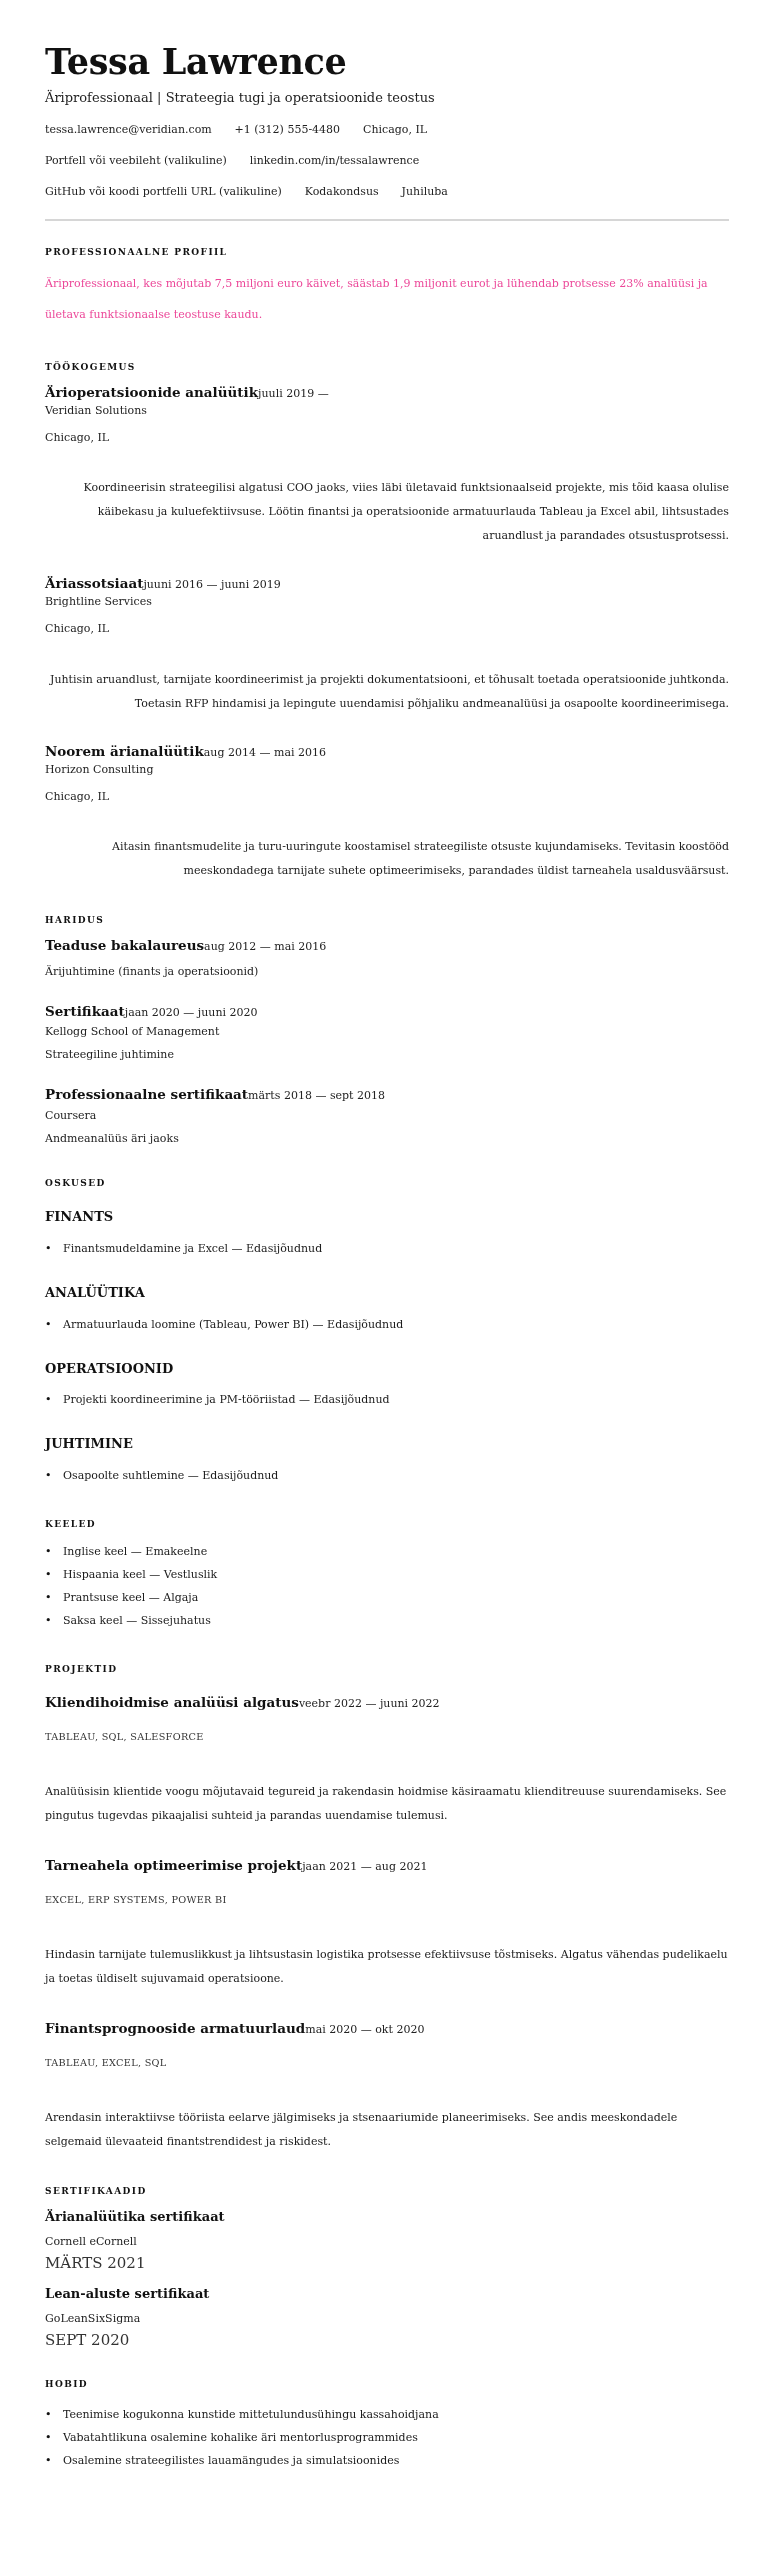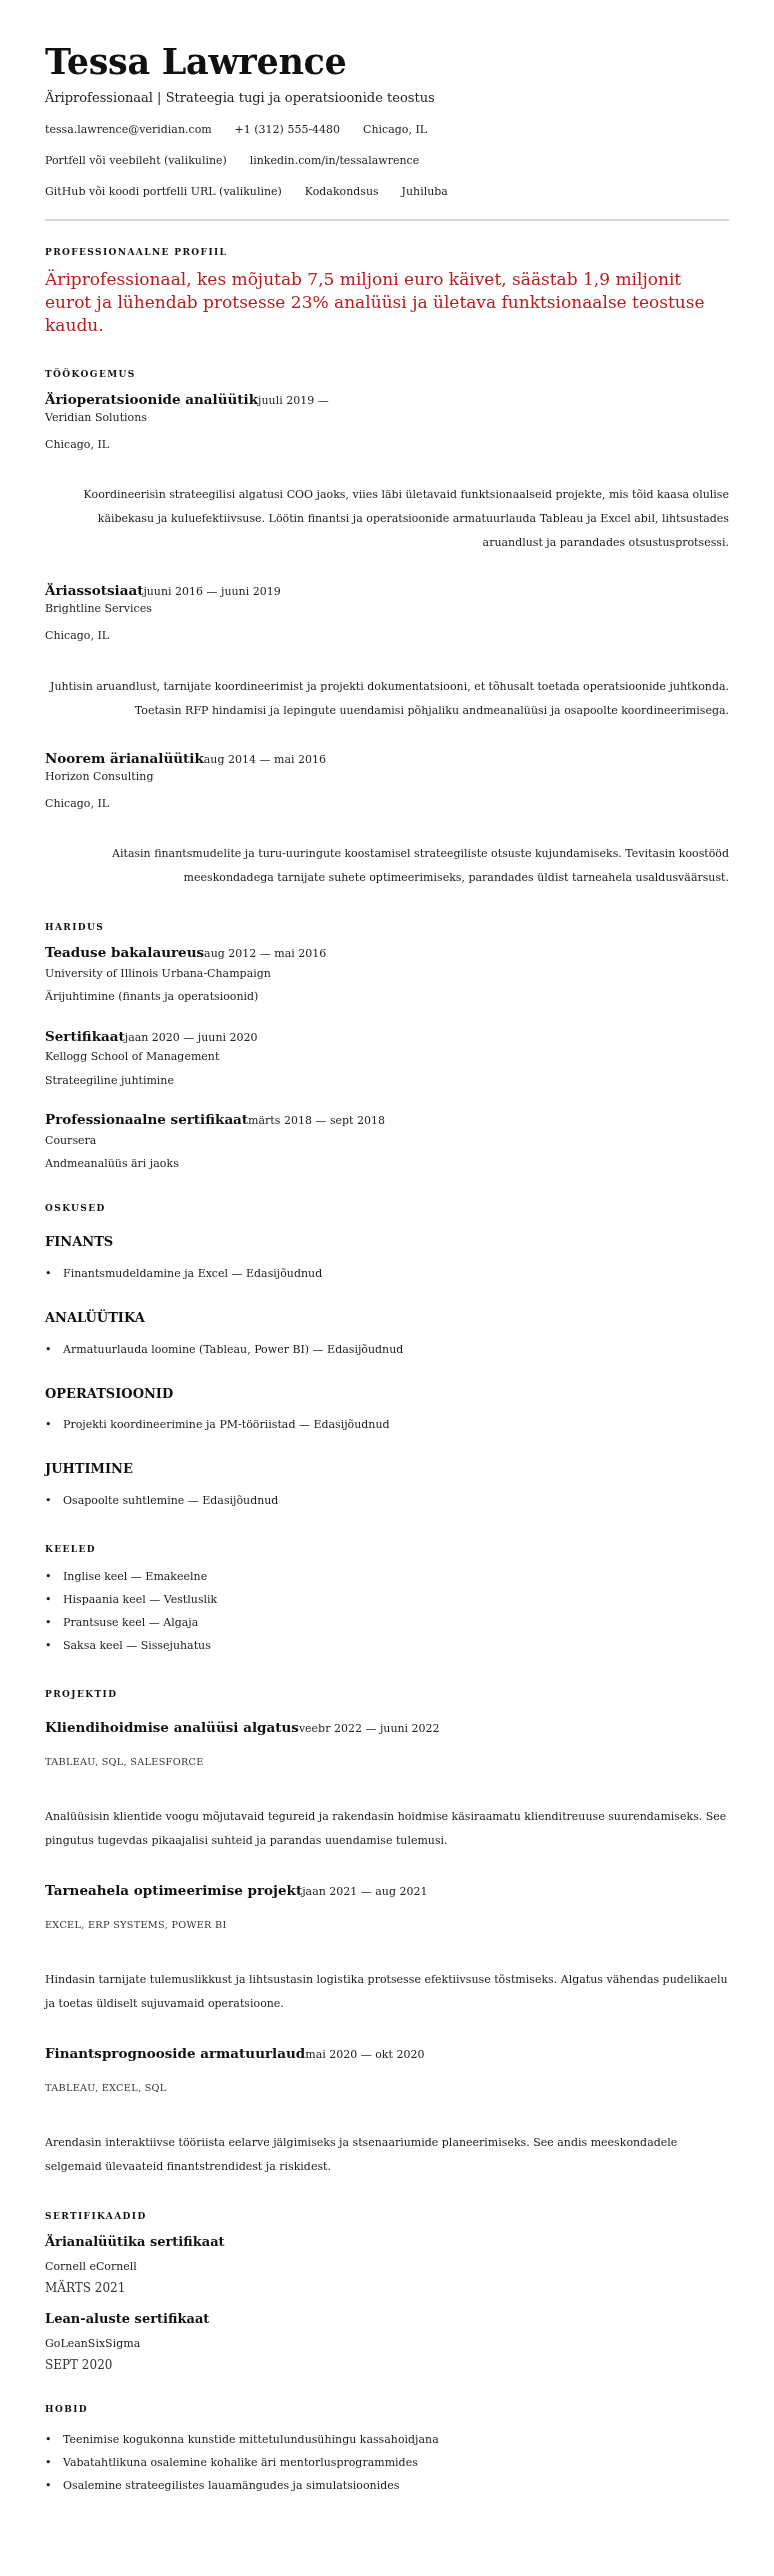--- a/index.html
+++ b/index.html
@@ -15,21 +15,21 @@
   .contact-row { font-size: 11px; color: #222; line-height: 15.5px; margin-bottom: 15.5px; }
   .contact-row span { margin-right: 19.4px; }
   .divider { border: 0; height: 1.9px; background: #d6d6d6; margin: 19.4px 0 24.5px 0; }
 
   .section-title {
     font-size: 9px; font-weight: bold; letter-spacing: 1.4px; text-transform: uppercase;
     color: #111; margin: 0 0 9px 0; line-height: 13px;
   }
   .section { margin-bottom: 31px; }
 
-  .summary { font-size: 17px; line-height: 23px; color: #b91c1c; margin: 0; }
+  .summary { font-size: 11px; line-height: 31px; color: #ec4899; margin: 0; }
 
   .entry { margin-bottom: 26px; }
   .entry-head { display: flex; align-items: baseline; }
   .entry-title { font-size: 13.5px; font-weight: bold; color: #111; line-height: 19.4px; }
   .entry-date { font-size: 11px; color: #222; line-height: 18px; white-space: nowrap; }
   .entry-sub { font-size: 11px; color: #222; line-height: 15.5px; }
   .entry-loc { font-size: 11px; color: #222; line-height: 15.5px; margin-top: 11.6px; }
   .entry-desc { font-size: 11px; color: #1a1a1a; line-height: 24px; margin: 31px 0 0 0; text-align: right; }
 
   .edu-entry { margin-bottom: 22px; }
@@ -42,21 +42,21 @@
   ul.bullets li { font-size: 11px; color: #1a1a1a; line-height: 23px; position: relative; padding-left: 18px; }
   ul.bullets li::before { content: "•"; position: absolute; left: 0; top: 0; color: #111; }
 
   .proj-tech { font-size: 9.7px; color: #333; letter-spacing: 0.3px; margin-top: 17px; line-height: 14px; }
   .proj-desc { font-size: 11px; color: #1a1a1a; line-height: 24px; margin: 36px 0 0 0; }
   .proj-entry { margin-bottom: 28px; }
 
   .cert-entry { margin-bottom: 14px; }
   .cert-title { font-size: 13px; font-weight: bold; color: #111; line-height: 19.4px; }
   .cert-org { font-size: 11px; color: #222; line-height: 15.5px; margin-top: 7.7px; }
-  .cert-date { font-size: 12px; color: #333; line-height: 14px; margin-top: 6.5px; }
+  .cert-date { font-size: 15px; color: #333; line-height: 14px; margin-top: 6.5px; }
 </style>
 </head>
 <body>
 
 <div class="page">
 
   <header>
     <h1 class="name">Tessa Lawrence</h1>
     <div class="headline">Äriprofessionaal | Strateegia tugi ja operatsioonide teostus</div>
 
@@ -118,21 +118,20 @@
   </section>
 
   <section class="section">
     <h2 class="section-title">Haridus</h2>
 
     <div class="edu-entry">
       <div class="entry-head">
         <span class="entry-title">Teaduse bakalaureus</span>
         <span class="entry-date">aug 2012 — mai 2016</span>
       </div>
-      <div class="edu-line first">University of Illinois Urbana-Champaign</div>
       <div class="edu-line">Ärijuhtimine (finants ja operatsioonid)</div>
     </div>
 
     <div class="edu-entry">
       <div class="entry-head">
         <span class="entry-title">Sertifikaat</span>
         <span class="entry-date">jaan 2020 — juuni 2020</span>
       </div>
       <div class="edu-line first">Kellogg School of Management</div>
       <div class="edu-line">Strateegiline juhtimine</div>

